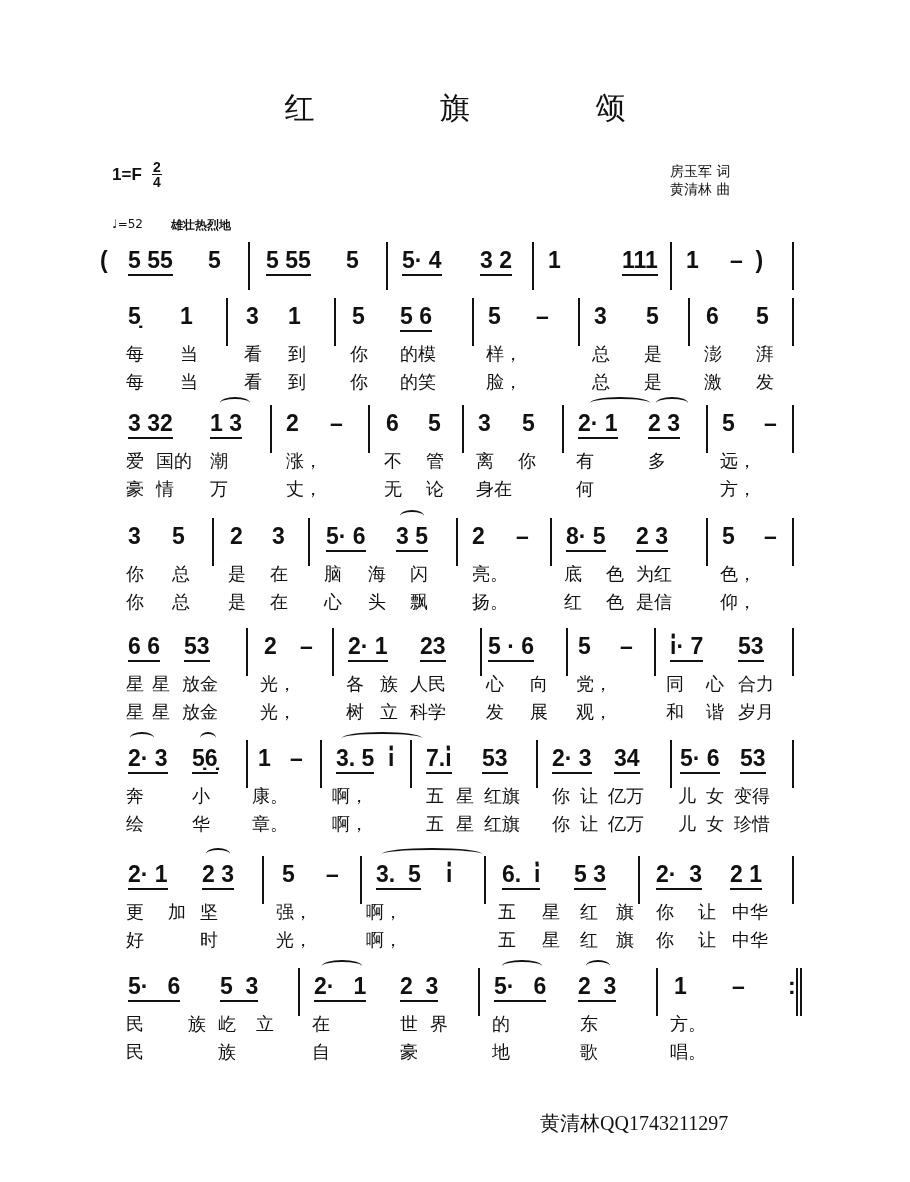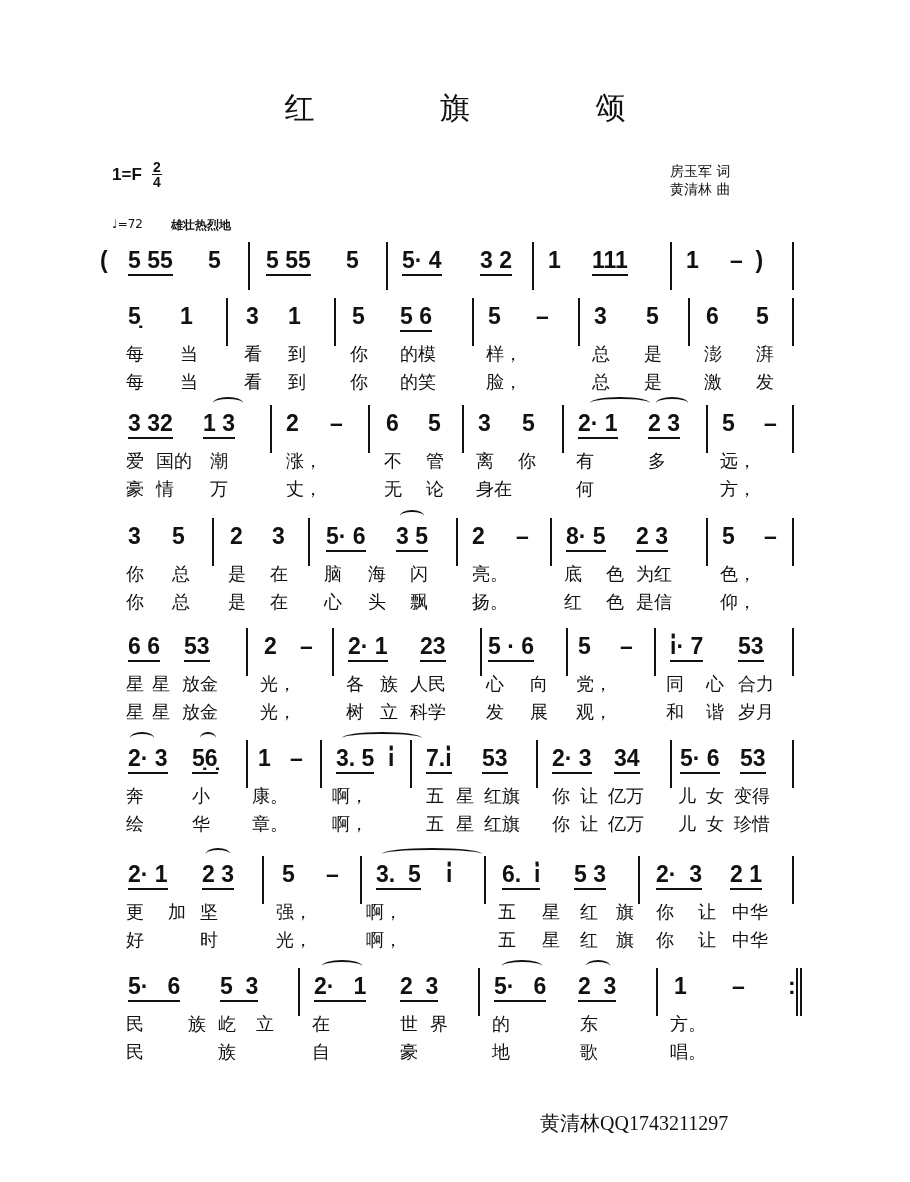--- a/index.html
+++ b/index.html
@@ -38,39 +38,39 @@
     <span>4</span>
   </span>
 </div>
 
 <div class="credits">
   <div>房玉军 词</div>
   <div>黄清林 曲</div>
 </div>
 
 <div class="tempo">
-  <span>♩=72</span>
+  <span>♩=52</span>
   <span class="expr">雄壮热烈地</span>
 </div>
 
 <div id="score">
     <div class="system" style="top: 242px;">
       <div class="notes">
         <span class="tok" style="left: 0px;">(</span>
         <span class="tok u1" style="left: 28px;">5 55</span>
         <span class="tok" style="left: 108px;">5</span>
         <div class="bar" style="left: 148px;"></div>
         <span class="tok u1" style="left: 166px;">5 55</span>
         <span class="tok" style="left: 246px;">5</span>
         <div class="bar" style="left: 286px;"></div>
         <span class="tok u1" style="left: 302px;">5· 4</span>
         <span class="tok u1" style="left: 380px;">3 2</span>
         <div class="bar" style="left: 432px;"></div>
         <span class="tok" style="left: 448px;">1</span>
-        <span class="tok u1" style="left: 492px;">111</span>
+        <span class="tok u1" style="left: 522px;">111</span>
         <div class="bar" style="left: 570px;"></div>
         <span class="tok" style="left: 586px;">1</span>
         <span class="tok" style="left: 630px;">–  )</span>
         <div class="bar" style="left: 692px;"></div>
       </div>
     </div>
     <div class="system" style="top: 298px;">
       <div class="notes">
         <span class="tok" style="left: 28px;">5̣</span>
         <span class="tok" style="left: 80px;">1</span>
@@ -114,21 +114,21 @@
         <span class="ly" style="left: 386px;">脸，</span>
         <span class="ly" style="left: 492px;">总</span>
         <span class="ly" style="left: 544px;">是</span>
         <span class="ly" style="left: 604px;">激</span>
         <span class="ly" style="left: 656px;">发</span>
       </div>
     </div>
     <div class="system" style="top: 405px;">
       <div class="notes">
         <span class="tok u1" style="left: 28px;">3 32</span>
-        <span class="tok u1" style="left: 103px;">1 3<span class="slur" style="left: 10px; width: 30px;"></span></span>
+        <span class="tok u1" style="left: 110px;">1 3<span class="slur" style="left: 10px; width: 30px;"></span></span>
         <div class="bar" style="left: 170px;"></div>
         <span class="tok" style="left: 186px;">2</span>
         <span class="tok" style="left: 230px;">–</span>
         <div class="bar" style="left: 268px;"></div>
         <span class="tok" style="left: 286px;">6</span>
         <span class="tok" style="left: 328px;">5</span>
         <div class="bar" style="left: 362px;"></div>
         <span class="tok" style="left: 378px;">3</span>
         <span class="tok" style="left: 422px;">5</span>
         <div class="bar" style="left: 462px;"></div>

